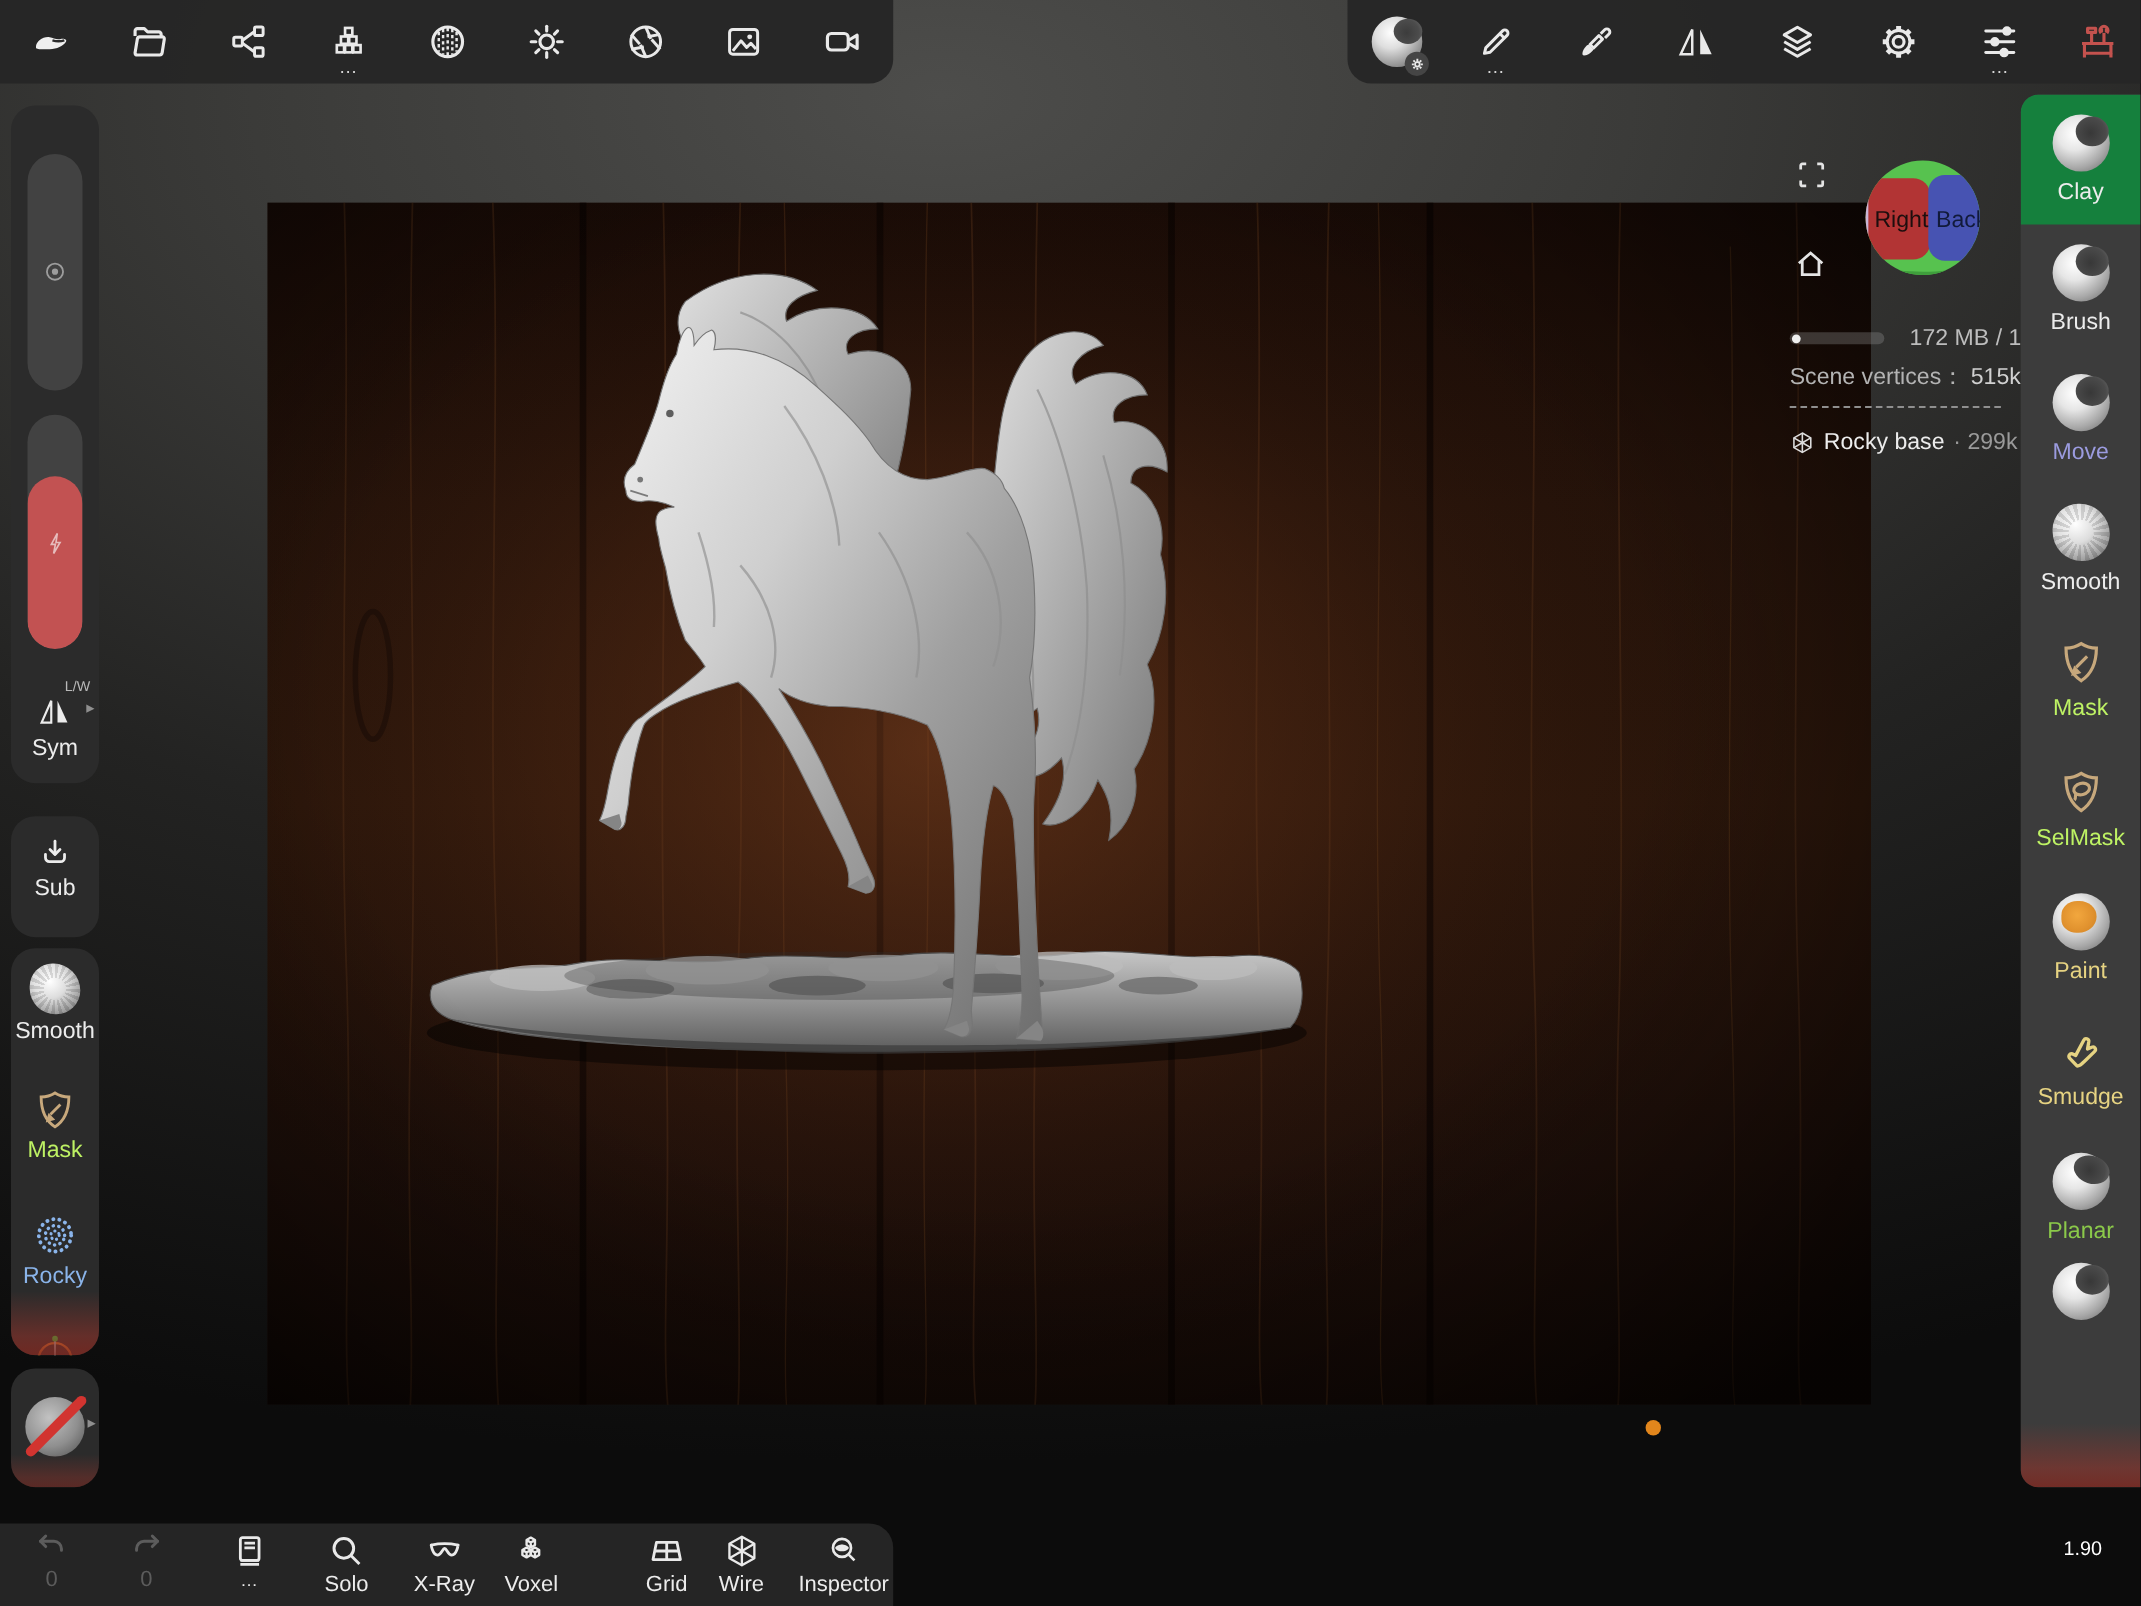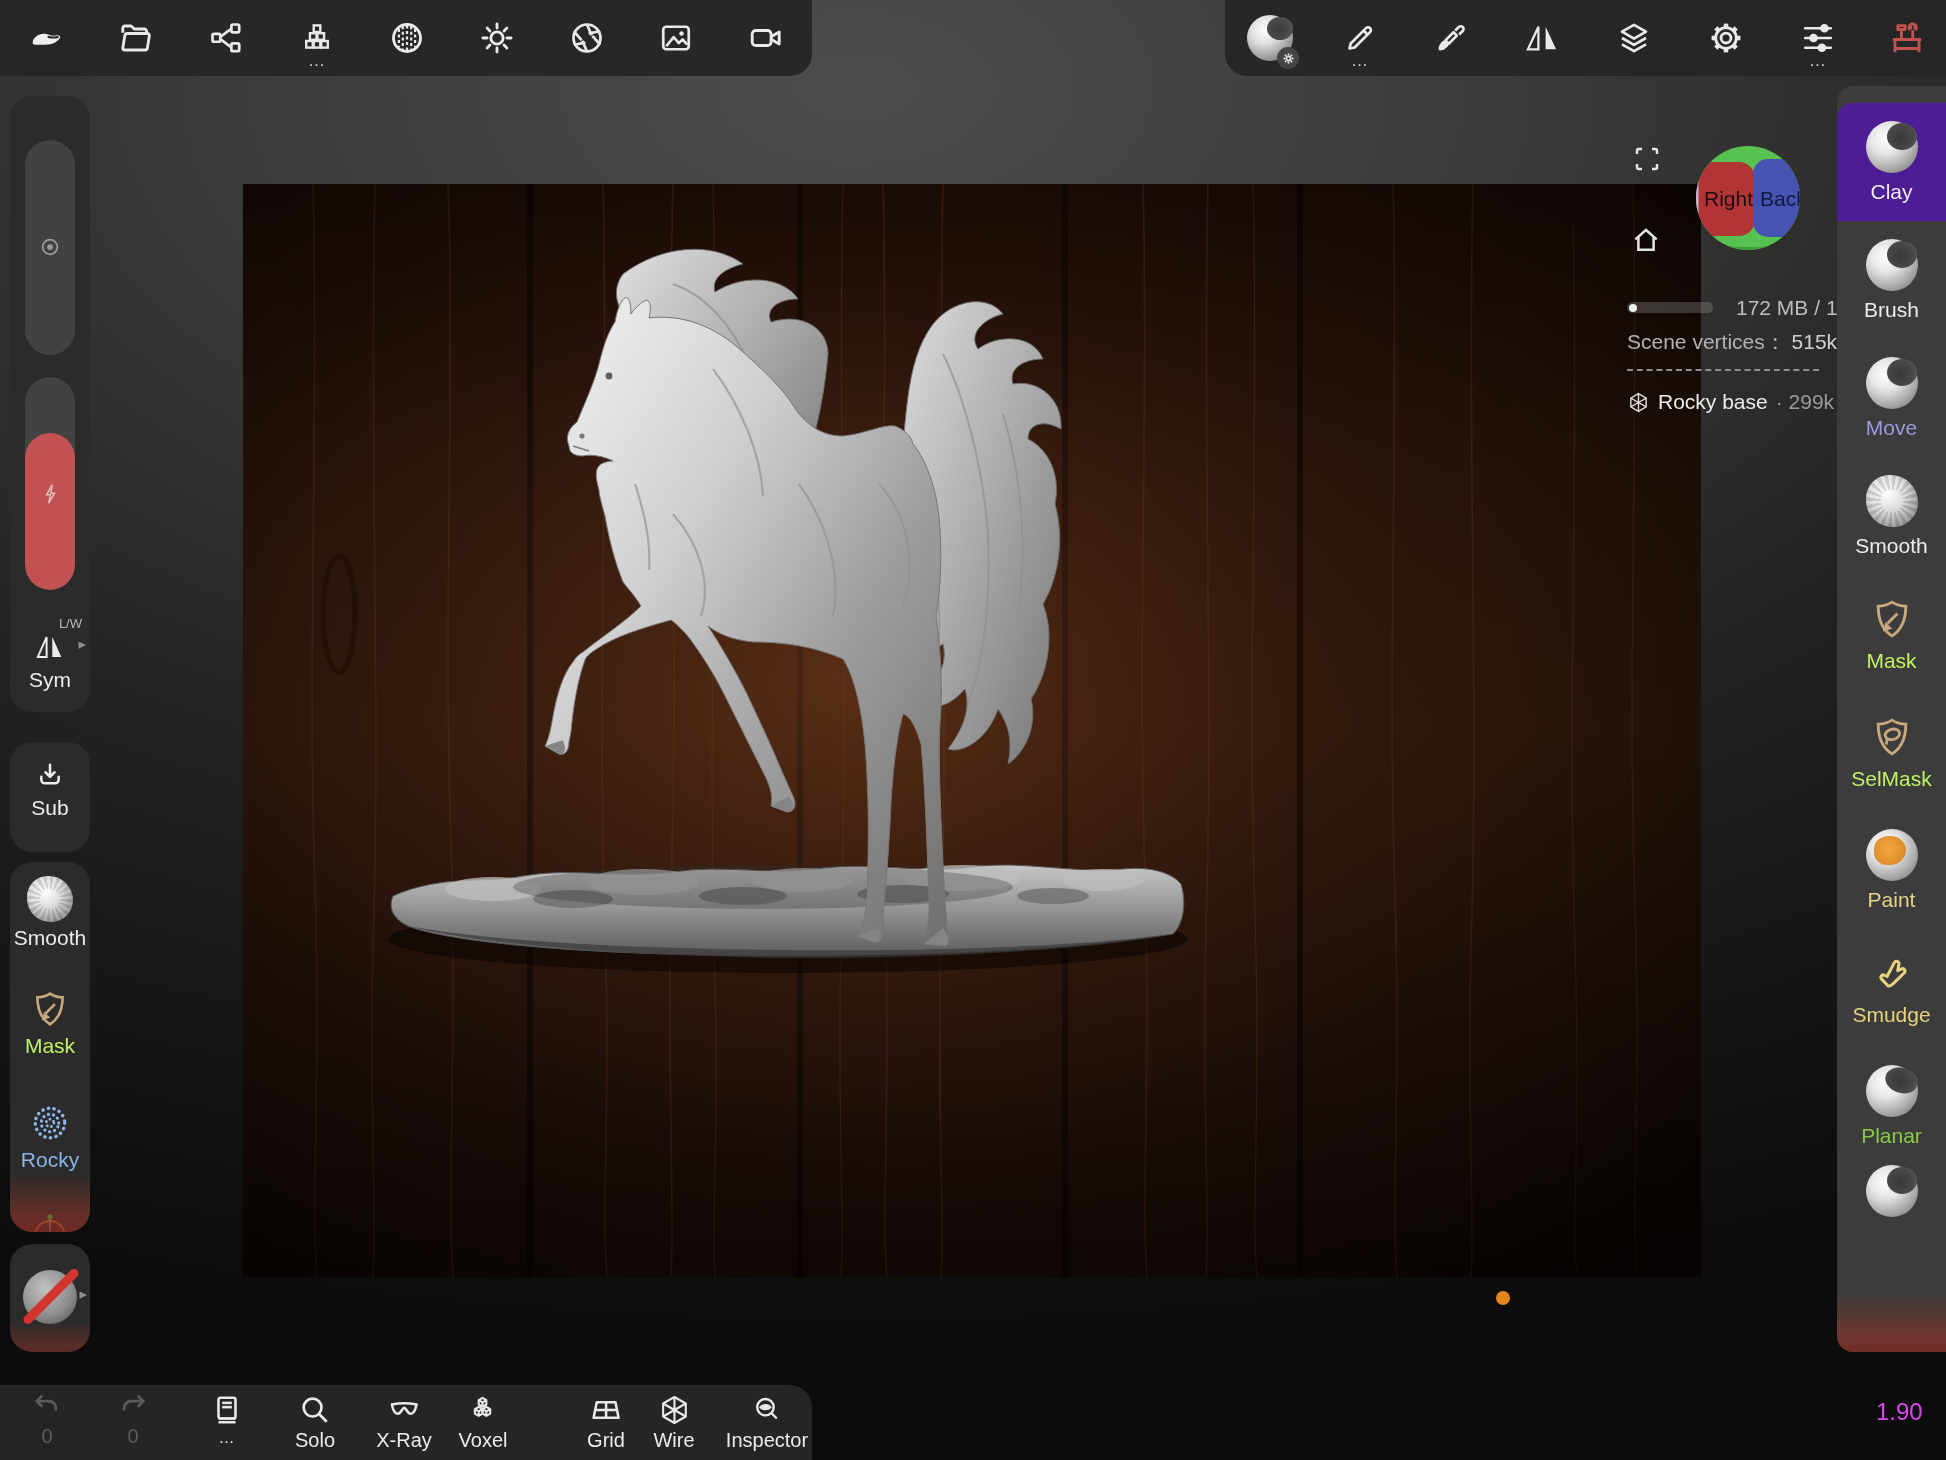--- a/index.html
+++ b/index.html
@@ -22,21 +22,21 @@
   .bar-bottom{position:absolute;left:0;top:1385px;width:812px;height:75px;background:rgba(38,38,38,.97);
     border-radius:0 22px 0 0;z-index:10;}
   .bbtn{position:absolute;top:8px;transform:translateX(-50%);text-align:center;}
   .bbtn .lbl{display:block;margin-top:2px;font-size:20px;color:#ececec;white-space:nowrap;}
   .bbtn.dim .lbl{color:#5c5c5c;}
   
   .rbar{position:absolute;right:0;top:86px;width:109px;height:1266px;background:#3c3c3c;
     border-radius:16px 0 0 16px;z-index:11;overflow:hidden;display:flex;flex-direction:column;}
   .rtool{width:100%;height:118px;display:flex;flex-direction:column;align-items:center;justify-content:center;
     gap:7px;cursor:pointer;flex:0 0 auto;}
-  .rtool.selected{background:#4c1d95;border-radius:16px 0 0 0;margin-top:17px;}
+  .rtool.selected{background:#15803d;border-radius:16px 0 0 0;}
   .rtool .lbl{font-size:21px;}
   .c-white{color:#ececec;} .c-purple{color:#9b9bdf;} .c-tan{color:#bef264;}
   .c-khaki{color:#e6d382;} .c-green{color:#8bc94a;}
   
   .ball{width:52px;height:52px;border-radius:50%;position:relative;
     background:radial-gradient(circle at 38% 34%, #ffffff 0%, #e6e6e6 32%, #a8a8a8 66%, #5f5f5f 100%);}
   .ball::before{content:"";position:absolute;width:58%;height:52%;right:1%;top:4%;border-radius:50%;
     background:radial-gradient(circle at 45% 55%, #383838 0%, #4a4a4a 62%, #6e6e6e 100%);}
   .ball.rough{border-radius:46% 54% 48% 52%;
     background:radial-gradient(circle at 40% 35%, #ffffff 0%, #dddddd 38%, #9a9a9a 70%, #585858 100%);}
@@ -58,21 +58,21 @@
   .vslider .fill{position:absolute;left:0;right:0;bottom:0;background:#c25252;border-radius:25px;}
   .ltool{position:absolute;left:0;width:80px;text-align:center;}
   .ltool .lbl{display:block;font-size:21px;margin-top:4px;}
   .chev{color:#8f8f8f;font-size:15px;line-height:15px;}
   
   .hudtxt{font-size:21px;white-space:nowrap;z-index:5;}
   .membar{position:absolute;left:1627px;top:302px;width:86px;height:11px;border-radius:6px;
     background:rgba(150,150,150,.32);z-index:5;}
   .membar::before{content:"";position:absolute;left:2px;top:1.5px;width:8px;height:8px;border-radius:50%;background:#efefef;}
   .dashsep{position:absolute;left:1627px;top:369px;width:192px;border-top:2px dashed #8f8f8f;z-index:5;}
-  .verlbl{position:absolute;left:1876px;top:1398px;font-size:24px;color:#d946ef;z-index:3;}
+  .verlbl{position:absolute;left:1876px;top:1398px;font-size:18px;color:#ffffff;z-index:3;}
   .odot{position:absolute;left:1496px;top:1291px;width:14px;height:14px;border-radius:50%;background:#e2861c;z-index:4;}
   #canvas{position:absolute;left:243px;top:184px;width:1458px;height:1093px;z-index:1;cursor:crosshair;}
 </style>
 </head>
 <body>
 
 <div id="canvas">
 <svg width="1458" height="1093" viewBox="0 0 1458 1093">
   <defs>
     <linearGradient id="wood" x1="0" y1="0" x2="0" y2="1">

